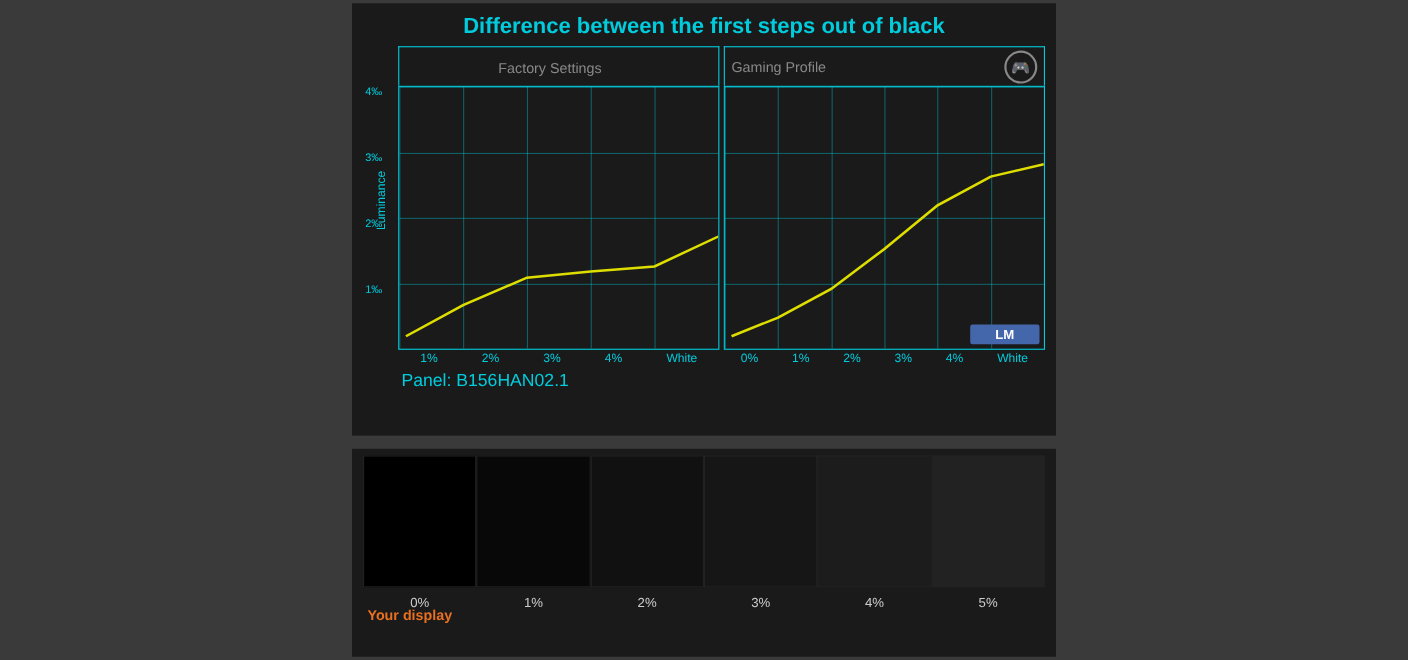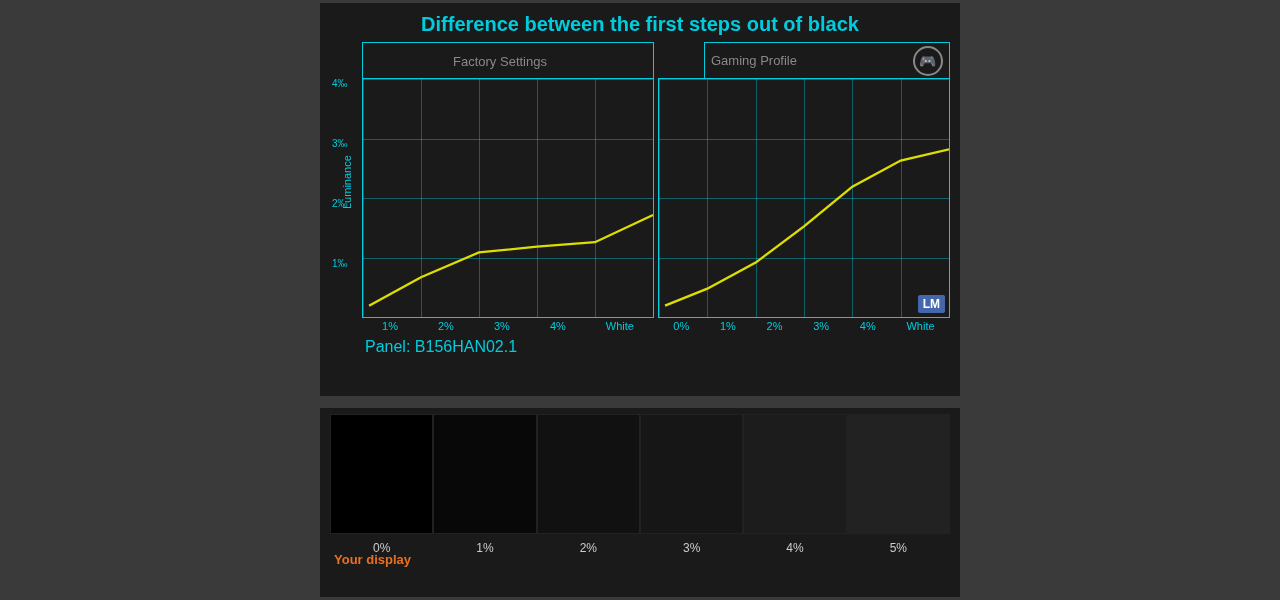--- a/index.html
+++ b/index.html
@@ -62,21 +62,20 @@
       border-bottom: none;
       background: #1a1a1a;
       display: flex;
       align-items: center;
       justify-content: center;
       height: 36px;
     }
     .chart-header-gaming {
       justify-content: space-between;
       padding: 4px 6px;
-      margin-left: 46px;
     }
     .gaming-icon {
       width: 30px;
       height: 30px;
       border: 2px solid #888;
       border-radius: 50%;
       display: flex;
       align-items: center;
       justify-content: center;
       font-size: 14px;
@@ -118,21 +117,21 @@
       width: 100%; height: 100%;
     }
     .lm-badge {
       position: absolute;
       bottom: 4px;
       right: 4px;
       background: #4466aa;
       color: white;
       font-weight: bold;
       font-size: 12px;
-      padding: 2px 5px;
+      padding: 2px 23px;
       border-radius: 2px;
     }
     .panel-label {
       color: #00ccdd;
       font-size: 16px;
       padding: 6px 0 0 35px;
     }
     .display-section {
       width: 640px;
       margin-top: 12px;

